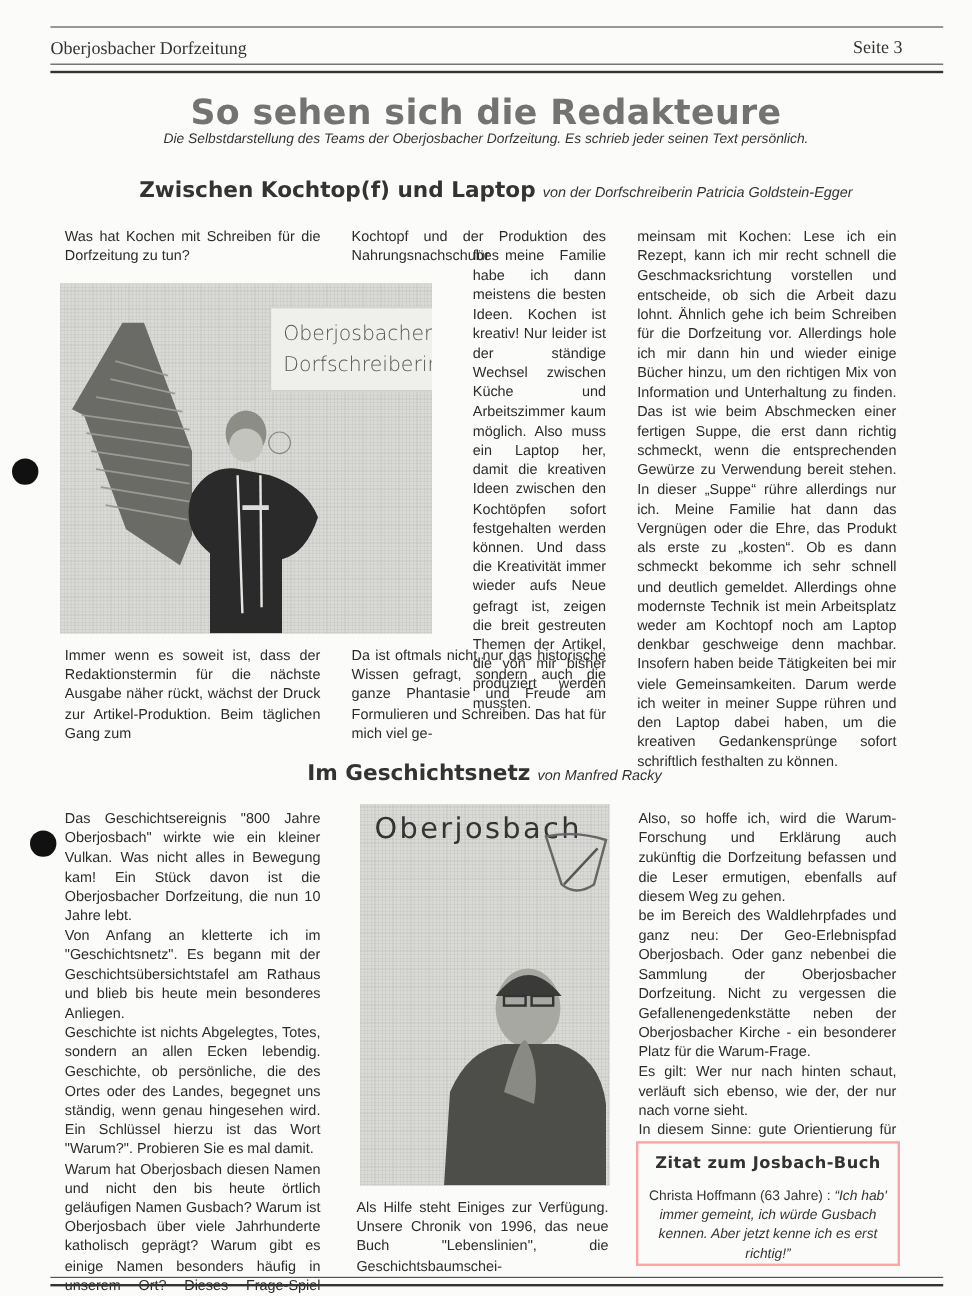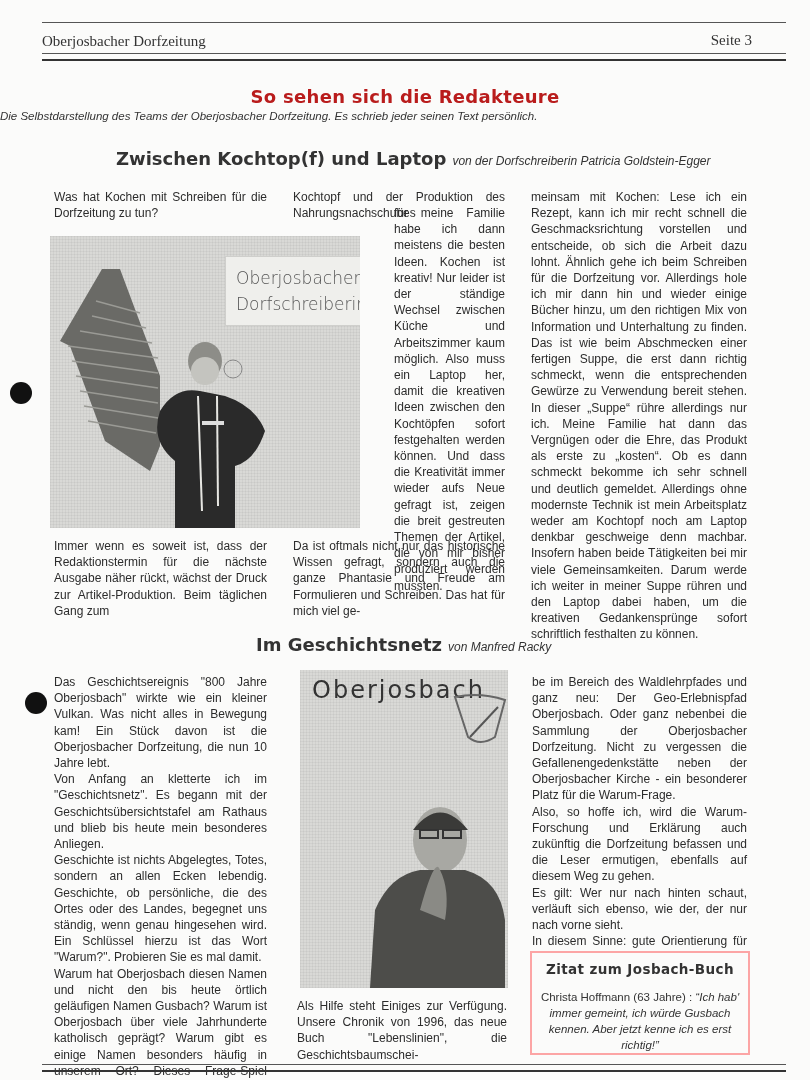--- a/index.html
+++ b/index.html
@@ -1,22 +1,22 @@
 <!DOCTYPE html>
 <html><head>
 <meta charset="utf-8">
 <style>
   html, body { margin:0; padding:0; }
   body { width:810px; height:1080px; background:#fbfbfa; position:relative; overflow:hidden; font-family:"Liberation Sans", sans-serif; color:#2a2a2a; }
   .abs { position:absolute; }
   .rule { position:absolute; left:42px; width:744px; background:#555; }
   .hdr-left { left:42px; top:33px; font-family:"Liberation Serif", serif; font-size:15px; color:#333; }
   .hdr-right { right:58px; top:32px; font-family:"Liberation Serif", serif; font-size:15px; color:#333; }
-  .main-title { left:0; width:810px; top:86px; text-align:center; font-family:"DejaVu Sans", sans-serif; font-weight:bold; font-size:18px; color:#b91c1c; letter-spacing:0.3px; }
-  .subtitle { left:0; width:810px; top:110px; text-align:left; font-style:italic; font-size:11.5px; color:#333; }
+  .main-title { left:0; width:810px; top:76px; text-align:center; font-family:"DejaVu Sans", sans-serif; font-weight:bold; font-size:29px; color:#737373; letter-spacing:0.3px; }
+  .subtitle { left:0; width:810px; top:110px; text-align:center; font-style:italic; font-size:11.5px; color:#333; }
   .sec-title { font-family:"DejaVu Sans", sans-serif; font-weight:bold; font-size:18px; color:#333; white-space:nowrap; }
   .sec-by { font-style:italic; font-weight:normal; font-size:12px; font-family:"Liberation Sans", sans-serif; margin-left:6px; color:#333;margin-top:40px; }
   .col { position:absolute; font-size:12px; line-height:16.2px; text-align:justify; color:#2c2c2c; }
   .col p { margin:0; }
   .photo { position:absolute; background:
       repeating-linear-gradient(0deg, rgba(0,0,0,0.04) 0 1px, transparent 1px 3px),
       repeating-linear-gradient(90deg, rgba(0,0,0,0.04) 0 1px, transparent 1px 3px), #d9d9d6; overflow:hidden; }
   .sign { position:absolute; background:#efefec; border:1px solid #cfcfcc; color:#555; font-size:17px; line-height:26px; padding:8px 10px; font-family:"DejaVu Sans", sans-serif; font-weight:lighter; }
   .board-title { position:absolute; left:12px; top:6px; font-family:"DejaVu Sans", sans-serif; font-size:24px; letter-spacing:2px; color:#333; }
   .years { position:absolute; left:10px; top:44px; font-family:"Liberation Serif", serif; font-size:13px; line-height:18.5px; color:#444; }
@@ -118,22 +118,22 @@
     <path d="M70,318 L75,240 Q90,205 120,200 L165,200 Q200,210 205,250 L205,318 Z" fill="#4d4d4a"></path>
     <path d="M120,240 Q135,185 140,200 Q150,220 145,250 Z" fill="#8a8a85"></path>
   </svg>
 </div>
 
 <div class="col" style="left:297px;top:998px;width:210px;">
   <p>Als Hilfe steht Einiges zur Verfügung. Unsere Chronik von 1996, das neue Buch "Lebenslinien", die Geschichtsbaumschei-</p>
 </div>
 
 <div class="col" style="left:532px;top:674px;width:215px;">
+  <p>Also, so hoffe ich, wird die Warum-Forschung und Erklärung auch zukünftig die Dorfzeitung befassen und die Leser ermutigen, ebenfalls auf diesem Weg zu gehen.</p>
   <p>be im Bereich des Waldlehrpfades und ganz neu: Der Geo-Erlebnispfad Oberjosbach. Oder ganz nebenbei die Sammlung der Oberjosbacher Dorfzeitung. Nicht zu vergessen die Gefallenengedenkstätte neben der Oberjosbacher Kirche - ein besonderer Platz für die Warum-Frage.</p>
-  <p>Also, so hoffe ich, wird die Warum-Forschung und Erklärung auch zukünftig die Dorfzeitung befassen und die Leser ermutigen, ebenfalls auf diesem Weg zu gehen.</p>
   <p>Es gilt: Wer nur nach hinten schaut, verläuft sich ebenso, wie der, der nur nach vorne sieht.</p>
   <p>In diesem Sinne: gute Orientierung für die nächsten Jahre.</p>
 </div>
 
 <div class="quote-box">
   <div class="quote-title">Zitat zum Josbach-Buch</div>
   <div class="quote-text">
     <span>Christa Hoffmann (63 Jahre) :</span>
     <i>“Ich hab' immer gemeint, ich würde Gusbach kennen. Aber jetzt kenne ich es erst richtig!”</i>
   </div>

